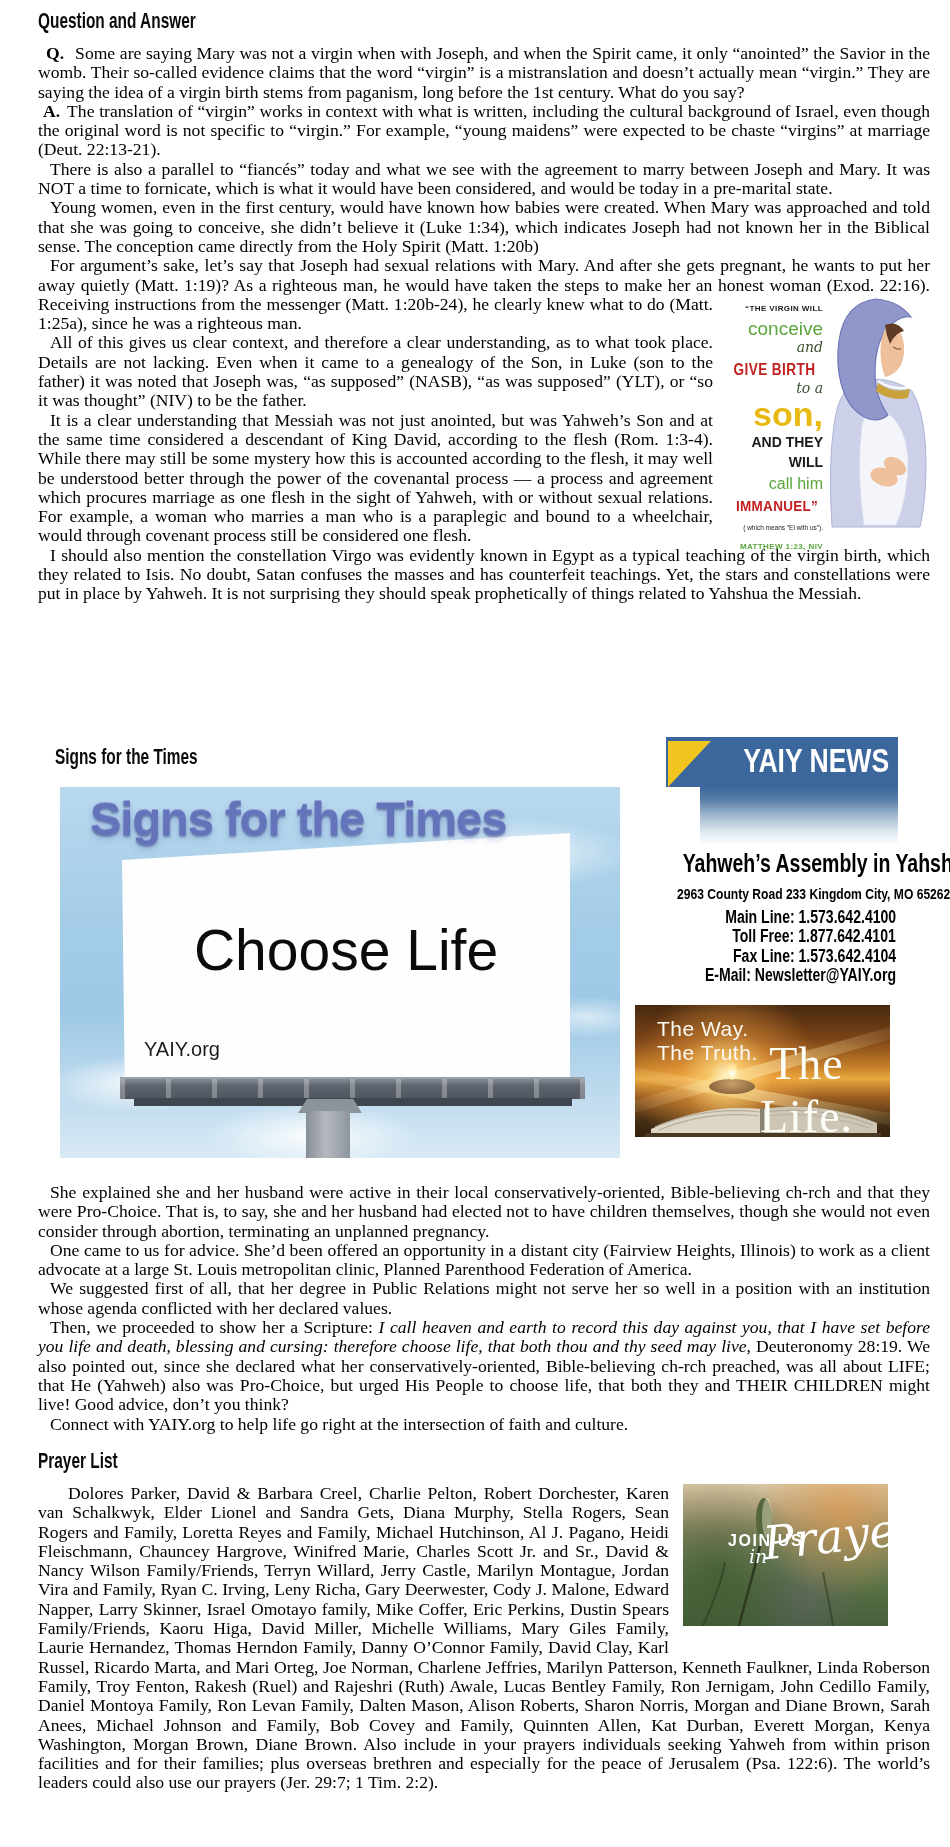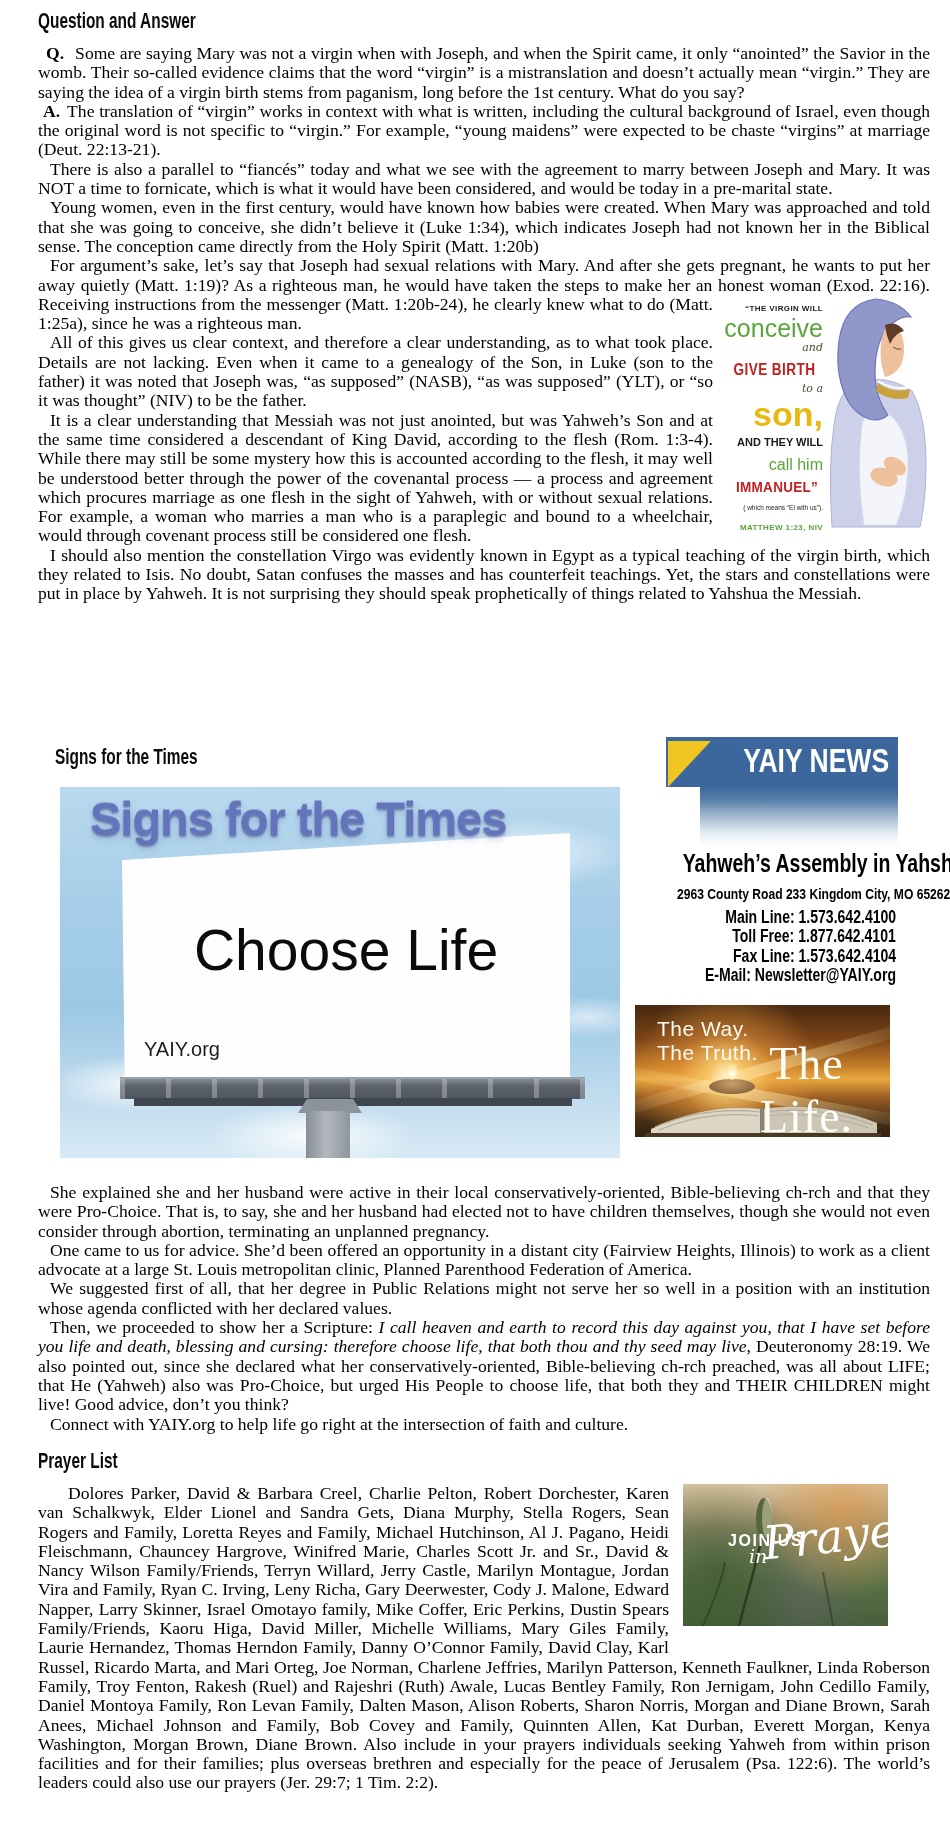--- a/index.html
+++ b/index.html
@@ -20,25 +20,25 @@
   .it{font-style:italic;}
 
   #qa-heading{position:absolute;left:38px;top:8px;}
   #qa-body{position:absolute;left:38px;top:44px;width:892px;}
 
   
   .mary-float{float:right;width:207px;height:232px;margin:2px 0 2px 10px;position:relative;}
   .mary-col{position:absolute;left:0;top:2px;width:100px;text-align:right;font-family:"Liberation Sans",sans-serif;text-indent:0;}
   .mary-col span{display:block;text-indent:0;}
   .m-sm{font-size:8px;font-weight:bold;letter-spacing:.4px;color:#1a1a1a;}
-  .m-conceive{font-size:25px;margin-top:1px;}
-  .m-script{font-family:"DejaVu Serif",serif;font-style:italic;font-size:11px;color:#3c5230;margin-top:0;}
+  .m-conceive{font-size:19px;margin-top:1px;}
+  .m-script{font-family:"DejaVu Serif",serif;font-style:italic;font-size:14px;color:#3c5230;margin-top:0;}
   .m-gb{font-size:16px;font-weight:bold;letter-spacing:.5px;transform:scaleX(.85);margin-top:2px;}
   .m-son{font-size:34px;font-weight:bold;line-height:30px;margin-top:1px;}
-  .m-atw{font-size:11px;font-weight:bold;margin-top:4px;color:#1a1a1a;}
+  .m-atw{font-size:14px;font-weight:bold;margin-top:4px;color:#1a1a1a;}
   .m-callhim{font-size:16px;margin-top:2px;}
   .m-imm{font-size:15px;font-weight:bold;letter-spacing:.3px;transform:scaleX(.9);margin-top:3px;}
   .m-note{font-size:6.5px;color:#222;margin-top:2px;}
   .m-ref{font-size:8px;font-weight:bold;letter-spacing:.4px;}
   .mary-fig{position:absolute;right:0;top:0;}
 
   
   #signs-heading{position:absolute;left:55px;top:744px;}
   #billboard{position:absolute;left:60px;top:787px;width:560px;height:371px;overflow:hidden;
     background-image:

